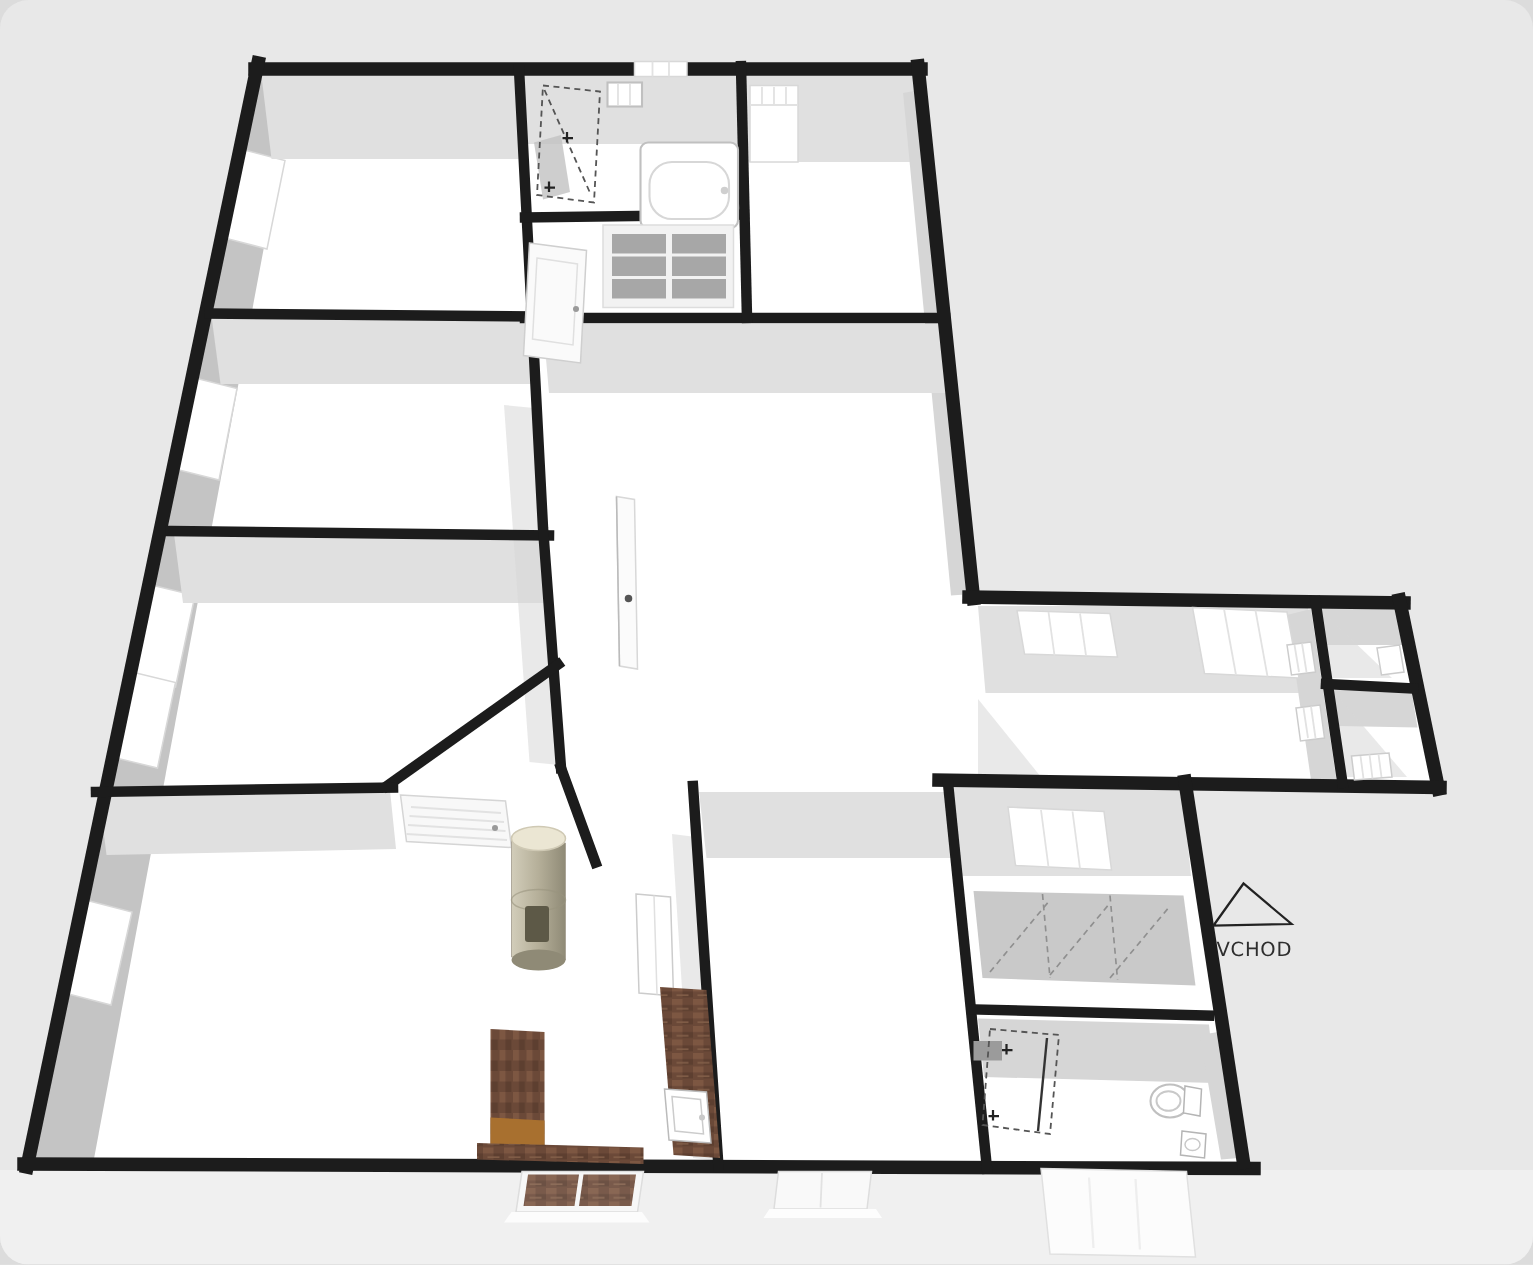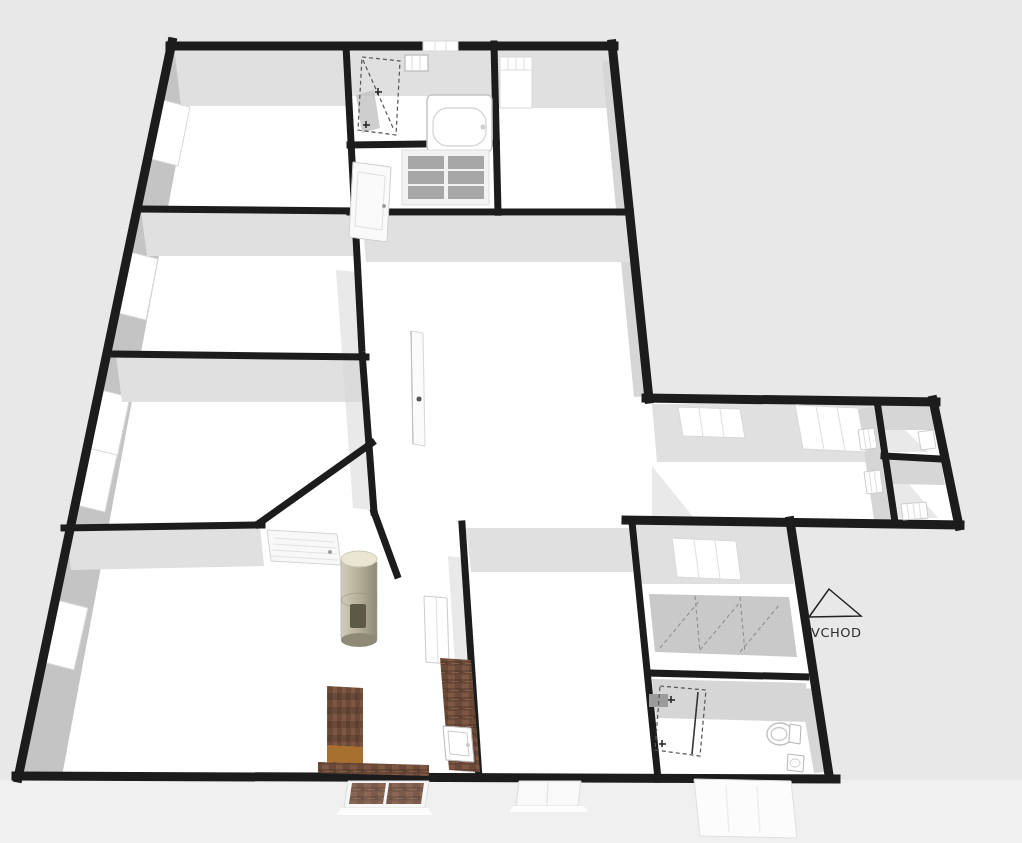--- a/index.html
+++ b/index.html
@@ -1,16 +1,16 @@
 <!DOCTYPE html>
 <html style="--c-background: #e8e8e8; --c-apron: #f0f0f0; --c-wall: #1c1c1c; --c-floor: #ffffff; --c-wall_face: #e0e0e0; --c-wall_face_dark: #d6d6d6; --c-exterior_wall_band: #c4c4c4; --c-glass_dash: #555555; --c-fixture_outline: #c0c0c0; --c-wood_dark: #6b4938; --c-wood_mid: #7d5742; --c-wood_front: #a8702f; --c-stove_top: #ebe6d3; --c-stove_body: #b5af99; --c-wardrobe: #c9c9c9;"><head>
 <meta charset="utf-8">
 <style>
   html,body{margin:0;padding:0;background:#dcdcdc;font-family:"DejaVu Sans","Liberation Sans",sans-serif;}
-  .stage{position:relative;width:1022px;height:843px;overflow:hidden;background:var(--c-background,#e8e8e8);}
+  .stage{position:relative;width:1022px;height:843px;overflow:hidden;background:var(--c-background,#e8e8e8);border-radius:19px;}
   svg{position:absolute;left:0;top:0;display:block;}
   .wall{stroke:var(--c-wall,#1c1c1c);stroke-width:9;fill:none;stroke-linecap:square;}
   .wall-int{stroke:var(--c-wall,#1c1c1c);stroke-width:7;fill:none;stroke-linecap:square;}
   .floor{fill:var(--c-floor,#ffffff);}
   .band{fill:var(--c-wall_face,#e0e0e0);}
   .band2{fill:var(--c-wall_face_dark,#d6d6d6);}
   .leftband{fill:var(--c-exterior_wall_band,#c4c4c4);}
   .win{fill:#ffffff;stroke:#d8d8d8;stroke-width:1;}
   .fixture{fill:#ffffff;stroke:var(--c-fixture_outline,#c0c0c0);stroke-width:1.4;}
   .dash{stroke:var(--c-glass_dash,#555555);stroke-width:1.2;fill:none;stroke-dasharray:4 3;}

